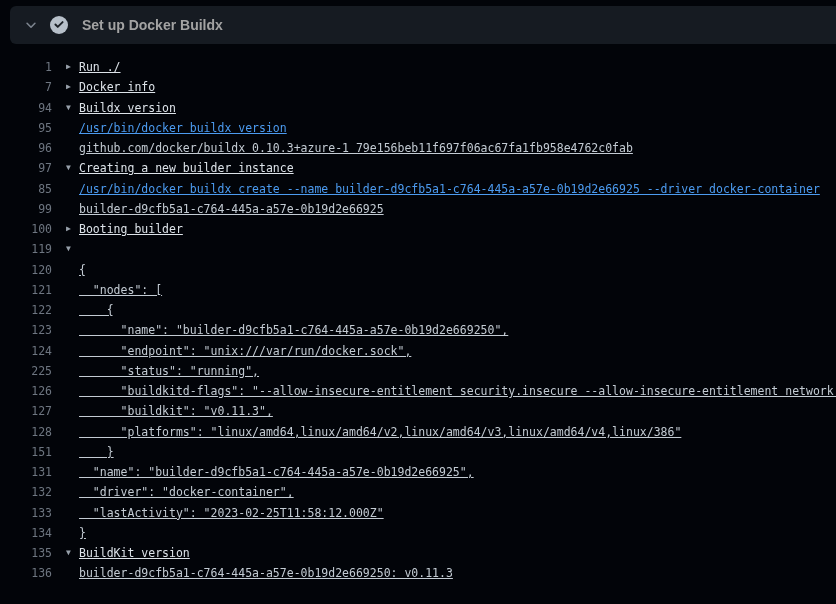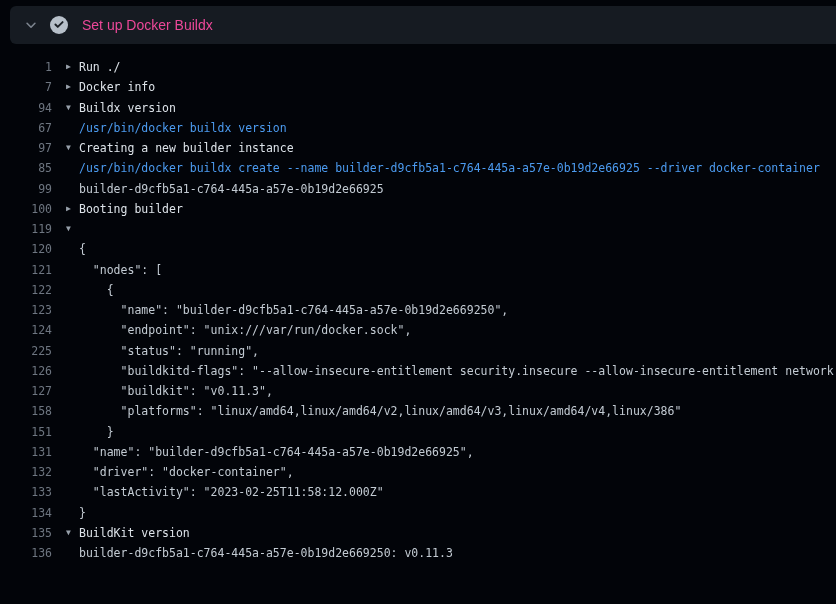--- a/index.html
+++ b/index.html
@@ -24,23 +24,23 @@
     display:flex; align-items:center; justify-content:center;
     background:transparent; border:none; cursor:pointer; padding:0;
   }
   .status-wrap {
     margin-left:8px;
     width:18px; height:18px;
     display:flex; align-items:center; justify-content:center;
   }
   .step-title {
     margin-left:14px;
-    color:#ec4899;
+    color:#a3a3a3;
     font-size:14px;
-    font-weight:400;
+    font-weight:700;
   }
   .log {
     padding-top:13px;
     font-family:"DejaVu Sans Mono", monospace;
     font-size:11.5px;
     overflow:hidden;
   }
   .row {
     height:20.25px;
     line-height:20.25px;
@@ -55,21 +55,21 @@
     color:#6e7681;
   }
   .row .arrow {
     flex:none;
     width:13px;
     margin-left:14px;
     color:#97a0aa;
     font-size:8px;
     line-height:20.25px;
   }
-  .row .txt { color:#c3cbd3; }
+  .row .txt { color:#c3cbd3;text-decoration:underline; }
   .row.group-collapsed .txt,
   .row.group-expanded .txt { color:#dde3e9; }
   .row.command .txt { color:#4c9bf0; }
 </style>
 </head>
 <body>
 
 <div class="step-header">
   <button class="chev-btn">
     <span style="display:flex">
@@ -84,35 +84,36 @@
       <path d="M11.2 5.4 6.9 9.7 4.8 7.6" stroke="#1b2027" stroke-width="1.7" fill="none" stroke-linecap="round" stroke-linejoin="round"></path>
     </svg>
   </span>
   <span class="step-title">Set up Docker Buildx</span>
 </div>
 
 <div class="log" id="log-lines">
     <div class="row group-collapsed"><span class="ln">1</span><span class="arrow">▶</span><span class="txt">Run ./</span></div>
     <div class="row group-collapsed"><span class="ln">7</span><span class="arrow">▶</span><span class="txt">Docker info</span></div>
     <div class="row group-expanded"><span class="ln">94</span><span class="arrow">▼</span><span class="txt">Buildx version</span></div>
-    <div class="row command"><span class="ln">67</span><span class="arrow"></span><span class="txt">/usr/bin/docker buildx version</span></div>
+    <div class="row command"><span class="ln">95</span><span class="arrow"></span><span class="txt">/usr/bin/docker buildx version</span></div>
+    <div class="row output"><span class="ln">96</span><span class="arrow"></span><span class="txt">github.com/docker/buildx 0.10.3+azure-1 79e156beb11f697f06ac67fa1fb958e4762c0fab</span></div>
     <div class="row group-expanded"><span class="ln">97</span><span class="arrow">▼</span><span class="txt">Creating a new builder instance</span></div>
     <div class="row command"><span class="ln">85</span><span class="arrow"></span><span class="txt">/usr/bin/docker buildx create --name builder-d9cfb5a1-c764-445a-a57e-0b19d2e66925 --driver docker-container</span></div>
     <div class="row output"><span class="ln">99</span><span class="arrow"></span><span class="txt">builder-d9cfb5a1-c764-445a-a57e-0b19d2e66925</span></div>
     <div class="row group-collapsed"><span class="ln">100</span><span class="arrow">▶</span><span class="txt">Booting builder</span></div>
     <div class="row group-expanded"><span class="ln">119</span><span class="arrow">▼</span></div>
     <div class="row output"><span class="ln">120</span><span class="arrow"></span><span class="txt">{</span></div>
     <div class="row output"><span class="ln">121</span><span class="arrow"></span><span class="txt">  "nodes": [</span></div>
     <div class="row output"><span class="ln">122</span><span class="arrow"></span><span class="txt">    {</span></div>
     <div class="row output"><span class="ln">123</span><span class="arrow"></span><span class="txt">      "name": "builder-d9cfb5a1-c764-445a-a57e-0b19d2e669250",</span></div>
     <div class="row output"><span class="ln">124</span><span class="arrow"></span><span class="txt">      "endpoint": "unix:///var/run/docker.sock",</span></div>
     <div class="row output"><span class="ln">225</span><span class="arrow"></span><span class="txt">      "status": "running",</span></div>
     <div class="row output"><span class="ln">126</span><span class="arrow"></span><span class="txt">      "buildkitd-flags": "--allow-insecure-entitlement security.insecure --allow-insecure-entitlement network.host",</span></div>
     <div class="row output"><span class="ln">127</span><span class="arrow"></span><span class="txt">      "buildkit": "v0.11.3",</span></div>
-    <div class="row output"><span class="ln">158</span><span class="arrow"></span><span class="txt">      "platforms": "linux/amd64,linux/amd64/v2,linux/amd64/v3,linux/amd64/v4,linux/386"</span></div>
+    <div class="row output"><span class="ln">128</span><span class="arrow"></span><span class="txt">      "platforms": "linux/amd64,linux/amd64/v2,linux/amd64/v3,linux/amd64/v4,linux/386"</span></div>
     <div class="row output"><span class="ln">151</span><span class="arrow"></span><span class="txt">    }</span></div>
     <div class="row output"><span class="ln">131</span><span class="arrow"></span><span class="txt">  "name": "builder-d9cfb5a1-c764-445a-a57e-0b19d2e66925",</span></div>
     <div class="row output"><span class="ln">132</span><span class="arrow"></span><span class="txt">  "driver": "docker-container",</span></div>
     <div class="row output"><span class="ln">133</span><span class="arrow"></span><span class="txt">  "lastActivity": "2023-02-25T11:58:12.000Z"</span></div>
     <div class="row output"><span class="ln">134</span><span class="arrow"></span><span class="txt">}</span></div>
     <div class="row group-expanded"><span class="ln">135</span><span class="arrow">▼</span><span class="txt">BuildKit version</span></div>
     <div class="row output"><span class="ln">136</span><span class="arrow"></span><span class="txt">builder-d9cfb5a1-c764-445a-a57e-0b19d2e669250: v0.11.3</span></div>
   </div>
 
 </body></html>

